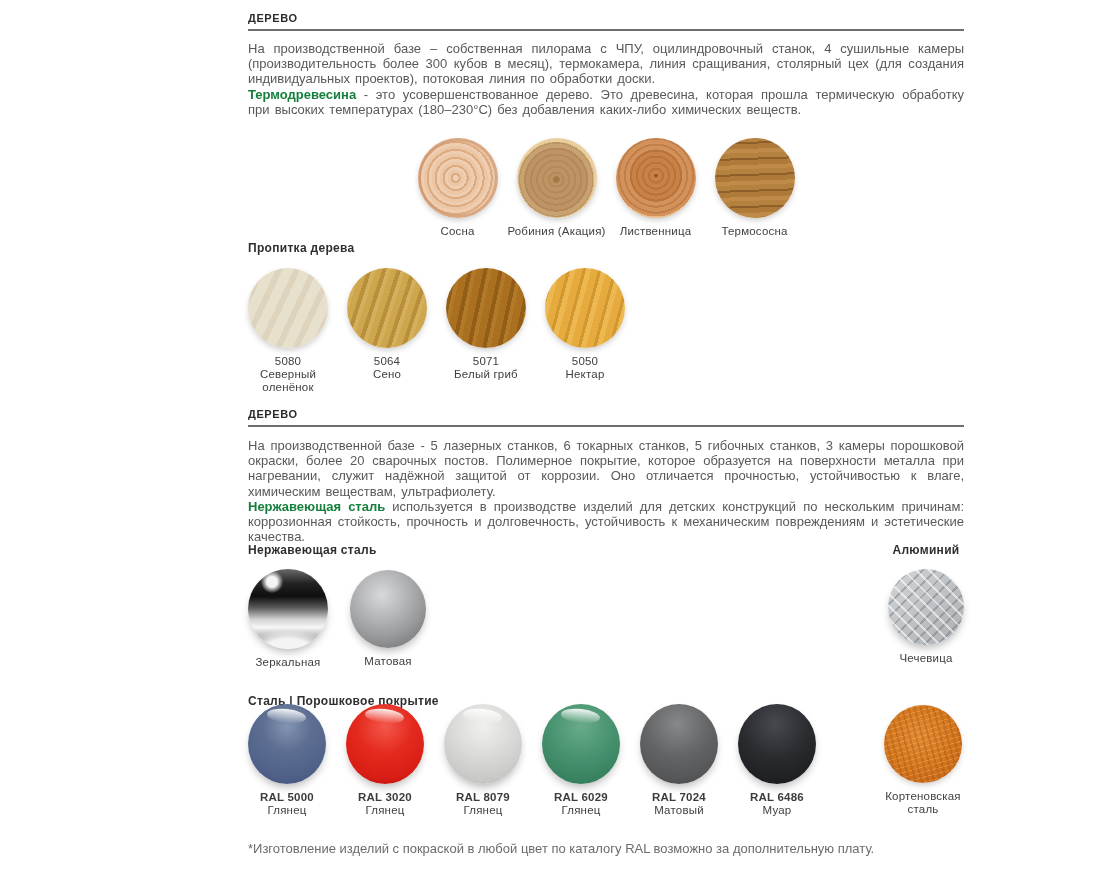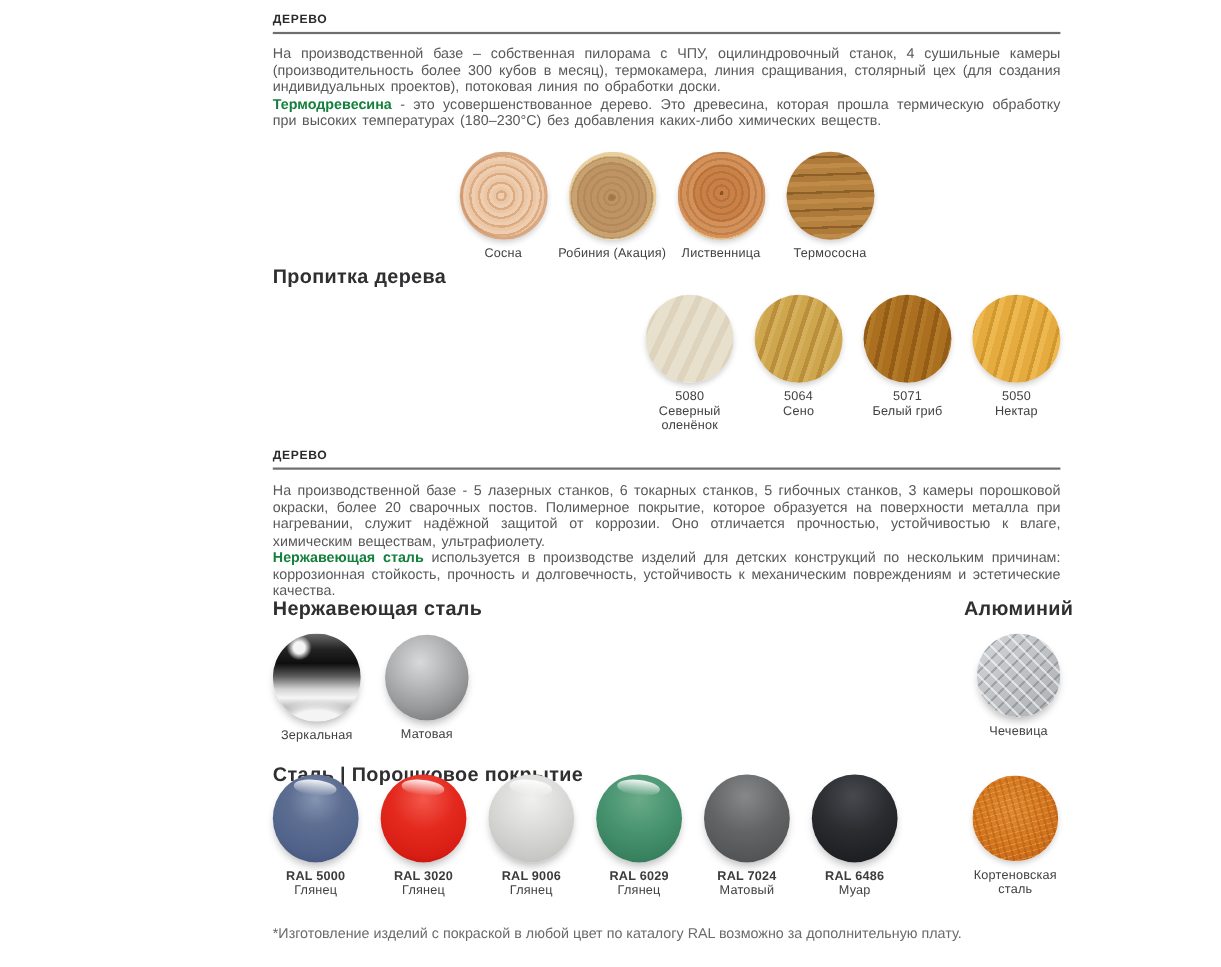--- a/index.html
+++ b/index.html
@@ -3,21 +3,21 @@
 <meta charset="utf-8">
 <style>
   html,body{margin:0;padding:0;background:#ffffff;}
   .page{position:relative;width:1110px;height:879px;background:#ffffff;overflow:hidden;
         font-family:"Liberation Sans",sans-serif;color:#58595b;}
   .abs{position:absolute;left:248px;width:716px;}
 
   
   .section-title{font-size:11px;font-weight:bold;color:#2b2b2b;letter-spacing:.6px;margin:0 0 5px 0;}
   .rule{height:2px;background:#6e6e6e;}
-  .sub-title{font-size:18px;color:#2f2f31;letter-spacing:.3px;margin:0;}
+  .sub-title{font-size:12px;color:#2f2f31;letter-spacing:.3px;margin:0;}
 
   
   .body-text{font-size:13px;line-height:15.2px;text-align:justify;color:#58595b;word-spacing:1.5px;margin:0;}
   .body-text b{color:#15803d;}
 
   
   .sw-row{display:flex;}
   .sw-item{width:80px;margin-right:19px;text-align:center;position:relative;flex:0 0 auto;}
   .sw-item:last-child{margin-right:0;}
   .sw-circle{width:80px;height:80px;border-radius:50%;box-shadow:0 3px 6px -1px rgba(0,0,0,.22);}
@@ -116,21 +116,21 @@
     <div class="sw-item">
       <div class="sw-circle c-thermo"></div>
       <div class="sw-label">Термососна</div>
     </div>
   </div>
 
   <div class="abs" style="top:241px;">
     <h3 class="sub-title">Пропитка дерева</h3>
   </div>
 
-  <div class="abs sw-row" style="top:268px;justify-content:flex-end;">
+  <div class="abs sw-row" style="top:268px;">
     <div class="sw-item">
       <div class="sw-circle c-5080"></div>
       <div class="sw-label wrap">
         <div>5080</div>
         <div>Северный оленёнок</div>
       </div>
     </div>
     <div class="sw-item">
       <div class="sw-circle c-5064"></div>
       <div class="sw-label wrap">
@@ -200,21 +200,21 @@
     <div class="sw-item">
       <div class="ball glossy c-ral3020" style="width:78px;height:80px;"></div>
       <div class="sw-label">
         <div style="font-weight:bold;color:#3c3c3e;">RAL 3020</div>
         <div>Глянец</div>
       </div>
     </div>
     <div class="sw-item">
       <div class="ball glossy c-ral9006" style="width:78px;height:80px;"></div>
       <div class="sw-label">
-        <div style="font-weight:bold;color:#3c3c3e;">RAL 9006</div>
+        <div style="font-weight:bold;color:#3c3c3e;">RAL 8079</div>
         <div>Глянец</div>
       </div>
     </div>
     <div class="sw-item">
       <div class="ball glossy c-ral6029" style="width:78px;height:80px;"></div>
       <div class="sw-label">
         <div style="font-weight:bold;color:#3c3c3e;">RAL 6029</div>
         <div>Глянец</div>
       </div>
     </div>

